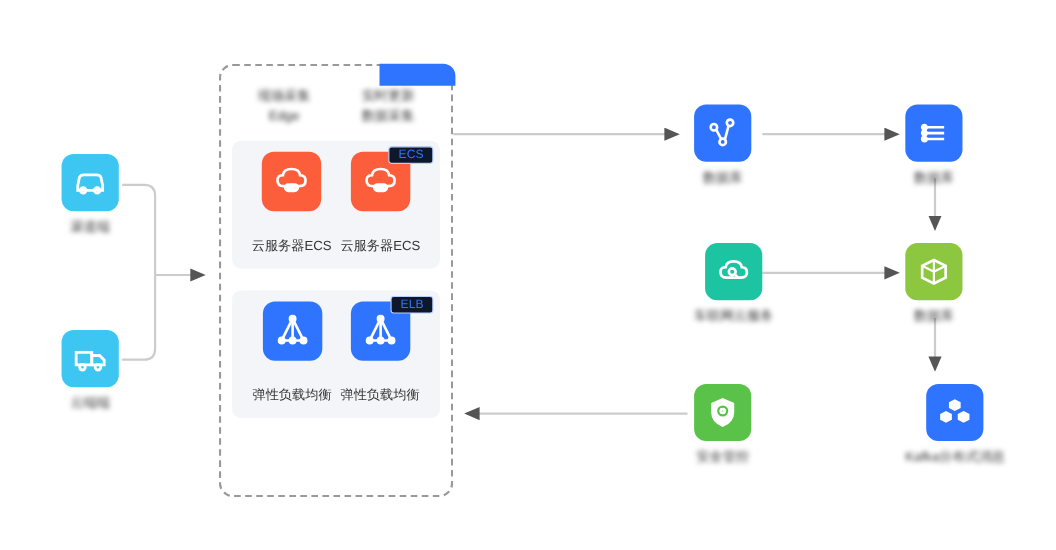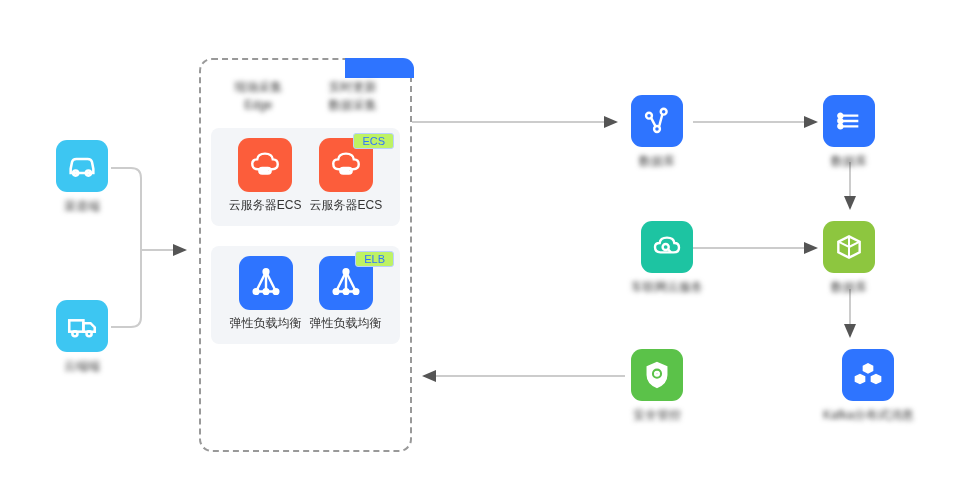--- a/index.html
+++ b/index.html
@@ -12,24 +12,24 @@
 .ic-blue { background: #2e74ff; }
 .ic-teal { background: #1dc4a2; }
 .ic-green { background: #5bc249; }
 .ic-olive { background: #8dc63f; }
 .container { position: absolute; left: 199px; top: 58px; width: 213px; height: 394px; border: 2px dashed #999; border-radius: 13px; background: #fff; }
 .tab { position: absolute; left: 144px; top: -2px; width: 69px; height: 20px; background: #2e74ff; border-radius: 0 11px 0 0; }
 .hrow { display: flex; justify-content: space-around; padding: 18px 10px 8px; }
 .hcell { text-align: center; }
 .hcell .l1, .hcell .l2 { filter: blur(2.5px); color: #333; line-height: 1.5; }
 .panel { margin: 6px 10px; background: #f3f5f8; border-radius: 8px; position: relative; padding: 10px 8px 12px; display: flex; gap: 8px; justify-content: center; }
-.badge { position: absolute; right: 6px; top: 5px; font-size: 11px; color: #2e74ff; padding: 1px 8px; border: 1px solid #b9d0ff; border-radius: 3px; background: #bef264; }
+.badge { position: absolute; right: 6px; top: 5px; font-size: 11px; color: #2e74ff; padding: 1px 8px; border: 1px solid #b9d0ff; border-radius: 3px; background: #0f172a; }
 .col { display: flex; flex-direction: column; align-items: center; }
 .col .icon { width: 54px; height: 54px; }
-.col .lbl { margin-top: 5px; font-size: 12px; color: #333; white-space: nowrap; text-align: center; }
+.col .lbl { margin-top: 23px; font-size: 12px; color: #333; white-space: nowrap; text-align: center; }
 svg.wire { position: absolute; left: 0; top: 0; width: 960px; height: 500px; pointer-events: none; }
 </style>
 </head>
 <body>
 
 <svg class="wire">
 <defs>
 <marker id="ah" markerWidth="8" markerHeight="8" refX="6" refY="3" orient="auto">
 <path d="M0,0 L7,3 L0,6 Z" fill="#555"></path>
 </marker>

